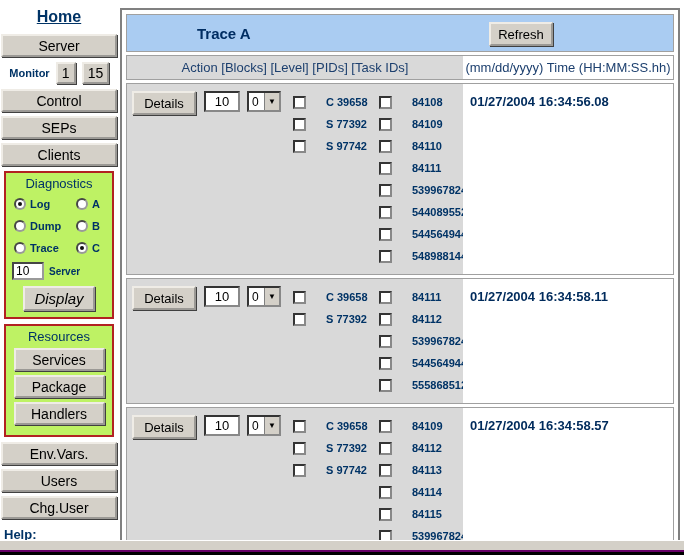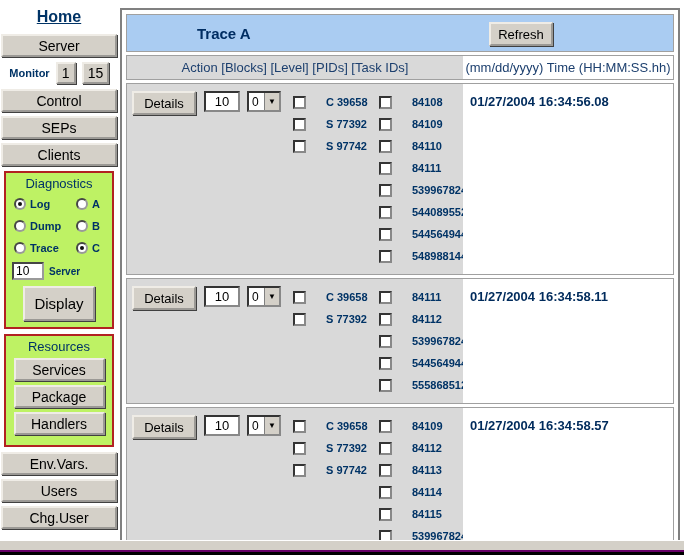--- a/index.html
+++ b/index.html
@@ -28,21 +28,21 @@
   .redbox { width:110px; margin:5px auto; border:2px solid #b22222; background:#bef264; padding:3px 2px 6px 2px; }
   .boxtitle { text-align:center; color:#003366; font-size:13px; margin-bottom:2px; }
   .radiogrid { display:grid; grid-template-columns:62px 38px; padding-left:6px; }
   .radio { display:flex; align-items:center; gap:4px; height:22px; cursor:pointer; }
   .rb { position:relative; width:12px; height:12px; border-radius:50%; background:#fff; border:2px inset #9a9a9a; flex:none; }
   .radio.checked .rb::after { content:''; position:absolute; left:2px; top:2px; width:4px; height:4px; border-radius:50%; background:#111; }
   .rlabel { color:#003366; font-size:11px; font-weight:bold; }
   .blocksrow { display:flex; align-items:center; gap:5px; padding-left:4px; height:22px; margin-top:1px; }
   .blocksinput { width:32px; height:18px; border:2px inset #9a9a9a; font-size:12px; padding-left:2px; background:#fff; }
   .blockslabel { color:#003366; font-size:10px; font-weight:bold; }
-  .btn.display { width:72px; height:35px; margin:4px auto 0 auto; font-size:15px; }
+  .btn.display { width:72px; height:25px; margin:4px auto 0 auto; font-size:15px;font-style:italic; }
   .resbtn { width:91px; height:23px; margin:4px auto; }
 
   .help { margin-top:6px; padding-left:4px; }
   .helptitle { color:#003366; font-size:13px; font-weight:bold; }
   .helplink { display:block; margin-left:10px; margin-top:1px; color:#003366; font-size:13px; text-decoration:underline; cursor:pointer; }
 
   
   .panel { position:absolute; left:120px; top:8px; width:560px; height:560px;
            border:2px solid #808080; background:#fff; padding:1px; overflow:hidden; }
   .section { border:1px solid #a0a0a0; margin:3px; }

